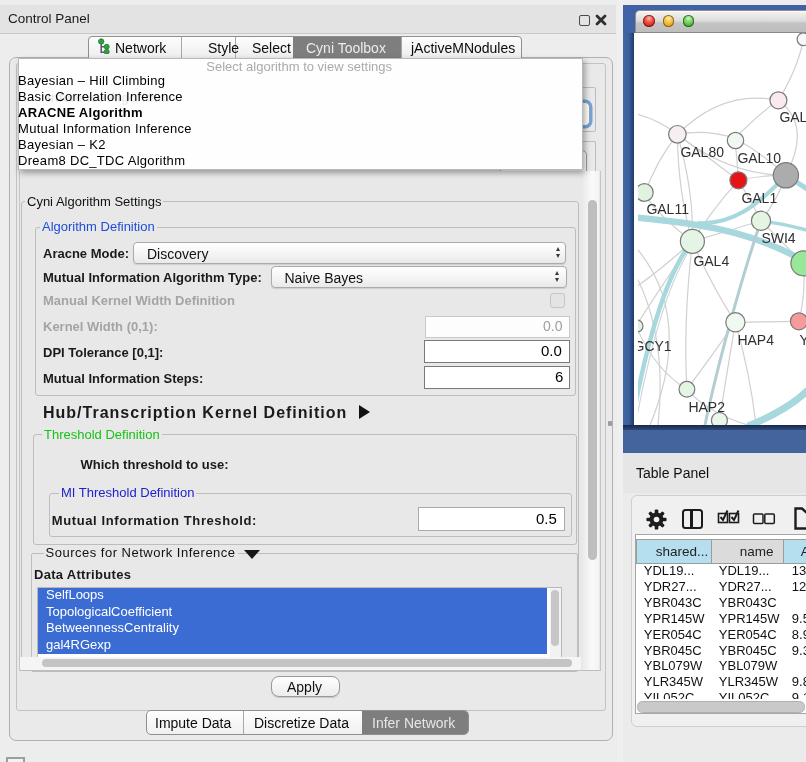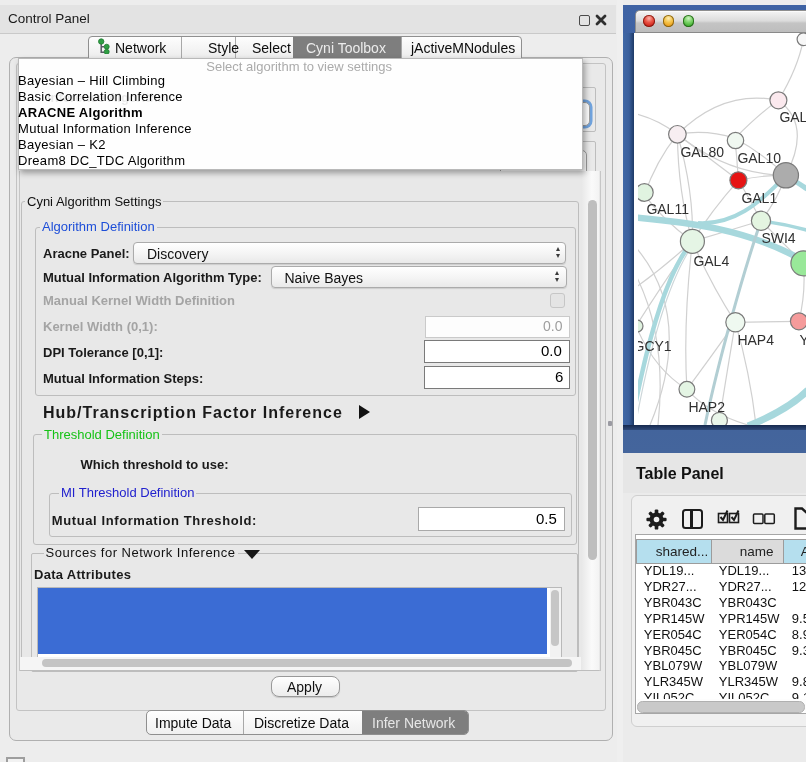--- a/index.html
+++ b/index.html
@@ -71,21 +71,21 @@
 
 <div class="abs" style="left:581px;top:171px;width:18px;height:499px;background:linear-gradient(90deg,#e7e7e7,#fafafa 60%,#f3f3f3);"></div>
 <div class="abs" style="left:588px;top:200px;width:8.5px;height:360px;background:#bebebe;border-radius:4.5px;"></div>
 
 <div class="gbox" style="left:21px;top:201px;width:556px;height:468px;"></div>
 <div class="gttl" style="left:25px;top:195px;color:#111;">Cyni Algorithm Settings</div>
 
 <div class="gbox" style="left:34.5px;top:226.5px;width:539px;height:167px;"></div>
 <div class="gttl" style="left:40px;top:220px;color:#1d4ed8;">Algorithm Definition</div>
 
-<div class="lbl" style="left:43px;top:245.5px;">Aracne Panel:</div>
+<div class="lbl" style="left:43px;top:245.5px;">Aracne Mode:</div>
 <div class="combo" style="left:133px;top:241.5px;width:431px;height:20px;">
   <div class="ct">Discovery</div>
   <div class="spin" style="left:421.6px;top:4.2px;">
         <div class="u"></div>
         <div class="d"></div>
       </div>
 </div>
 
 <div class="lbl" style="left:43px;top:270px;">Mutual Information Algorithm Type:</div>
 <div class="combo" style="left:270.5px;top:266px;width:294px;height:20px;">
@@ -104,21 +104,21 @@
 <div class="tval" style="left:543px;top:318px;color:#9e9e9e;font-size:14px;">0.0</div>
 
 <div class="lbl" style="left:43px;top:344.5px;">DPI Tolerance [0,1]:</div>
 <div class="tfield" style="left:423.5px;top:339.5px;width:144px;height:21.5px;border:1.5px solid #7a7a7a;"></div>
 <div class="tval" style="left:541px;top:342px;">0.0</div>
 
 <div class="lbl" style="left:43px;top:370.5px;">Mutual Information Steps:</div>
 <div class="tfield" style="left:423.5px;top:365.5px;width:144px;height:21px;border:1.5px solid #7a7a7a;"></div>
 <div class="tval" style="left:555px;top:368px;">6</div>
 
-<div class="abs" style="left:43px;top:403.5px;font-size:16px;font-weight:700;letter-spacing:1px;color:#1a1a1a;white-space:nowrap;">Hub/Transcription Factor Inference</div>
+<div class="abs" style="left:43px;top:403.5px;font-size:16px;font-weight:700;letter-spacing:1px;color:#1a1a1a;white-space:nowrap;">Hub/Transcription Kernel Definition</div>
 <div class="abs" style="left:359px;top:405px;width:0;height:0;border-top:7px solid transparent;border-bottom:7px solid transparent;border-left:11px solid #111;"></div>
 
 <div class="gbox" style="left:33px;top:434px;width:541.5px;height:109px;"></div>
 <div class="gttl" style="left:42px;top:428px;color:#16c216;">Threshold Definition</div>
 
 <div class="lbl" style="left:80.5px;top:457px;">Which threshold to use:</div>
 
 <div class="gbox" style="left:49px;top:492.5px;width:521px;height:42px;"></div>
 <div class="gttl" style="left:59px;top:486px;color:#2121ce;">MI Threshold Definition</div>
 
@@ -127,20 +127,21 @@
 <div class="tval" style="left:536px;top:510px;">0.5</div>
 
 <div class="gbox" style="left:31px;top:553px;width:544.5px;height:116.5px;border-radius:2px;"></div>
 <div class="gttl" style="left:43.5px;top:546px;color:#111;letter-spacing:0.5px;">Sources for Network Inference</div>
 <div class="abs" style="left:243.5px;top:550px;width:0;height:0;border-left:8.5px solid transparent;border-right:8.5px solid transparent;border-top:9px solid #161616;"></div>
 
 <div class="lbl" style="left:34px;top:566.5px;letter-spacing:0.3px;">Data Attributes</div>
 
 <div class="abs" style="left:37px;top:586.5px;width:523px;height:69.5px;background:#fff;border:1px solid #b9b9b9;overflow:hidden;">
   <div class="abs" style="left:0;top:0;width:509px;height:66px;background:#3b6cd4;"></div>
+  <div class="abs" style="left:8px;top:-0.5px;font-size:13px;color:#fff;line-height:16.6px;">SelfLoops<br>TopologicalCoefficient<br>BetweennessCentrality<br>gal4RGexp</div>
   <div class="abs" style="left:512px;top:0;width:11px;height:70px;background:#f2f2f2;"></div>
   <div class="abs" style="left:512.5px;top:2px;width:8.5px;height:56px;background:#c6c6c6;border-radius:4.5px;"></div>
 </div>
 
 <div class="abs" style="left:20px;top:656.5px;width:561px;height:14.5px;background:#f5f5f5;"></div>
 <div class="abs" style="left:42px;top:658.5px;width:530px;height:8.5px;background:#c4c4c4;border-radius:4.5px;"></div>
 <div class="abs" style="left:20px;top:669.5px;width:579px;height:1px;background:#bdbdbd;"></div>
 
 <div class="abs" style="left:270.8px;top:675.7px;width:67px;height:19.8px;border:1.2px solid #999;border-radius:8px;background:linear-gradient(180deg,#ffffff,#f5f5f5 50%,#ececec);box-shadow:0 1px 1px rgba(0,0,0,0.15);"></div>
 <div class="abs" style="left:287px;top:678.5px;font-size:14px;color:#111;">Apply</div>
@@ -244,21 +245,21 @@
   </svg>
   </div>
 
   <div class="abs" style="left:0;top:27.7px;width:11.4px;height:392px;background:linear-gradient(90deg,#4168a6 0%,#3a5f9c 55%,#1e3a66 100%);"></div>
   <div class="abs" style="left:0;top:419.7px;width:183.5px;height:5px;background:linear-gradient(180deg,#16294e,#2e4877);"></div>
 </div>
 
 <div class="abs" style="left:607.5px;top:421px;width:4px;height:5px;background:#9a9aa2;border-radius:1px;"></div>
 
 <div class="abs" style="left:622.5px;top:453.3px;width:183.5px;height:39.7px;background:#e6e6e6;"></div>
-<div class="abs" style="left:636px;top:465px;font-size:16px;color:#111;font-weight:bold;">Table Panel</div>
+<div class="abs" style="left:636px;top:465px;font-size:14px;color:#111;">Table Panel</div>
 <div class="abs" style="left:622.5px;top:493px;width:183.5px;height:269px;background:#ebebeb;"></div>
 <div class="abs" style="left:631px;top:494.5px;width:180px;height:230px;background:#f0f0f0;border:1px solid #cfcfcf;border-radius:6px;"></div>
 
 <svg class="abs" style="left:645.5px;top:508.5px;" width="21" height="21" viewBox="0 0 21 21">
   <g fill="#1c1c1c">
     <circle cx="10.5" cy="10.5" r="7"></circle>
     <g>
       <rect x="8.7" y="0.4" width="3.6" height="4.2" rx="1.2"></rect>
       <rect x="8.7" y="16.4" width="3.6" height="4.2" rx="1.2"></rect>
       <rect x="8.7" y="0.4" width="3.6" height="4.2" rx="1.2" transform="rotate(45 10.5 10.5)"></rect>

